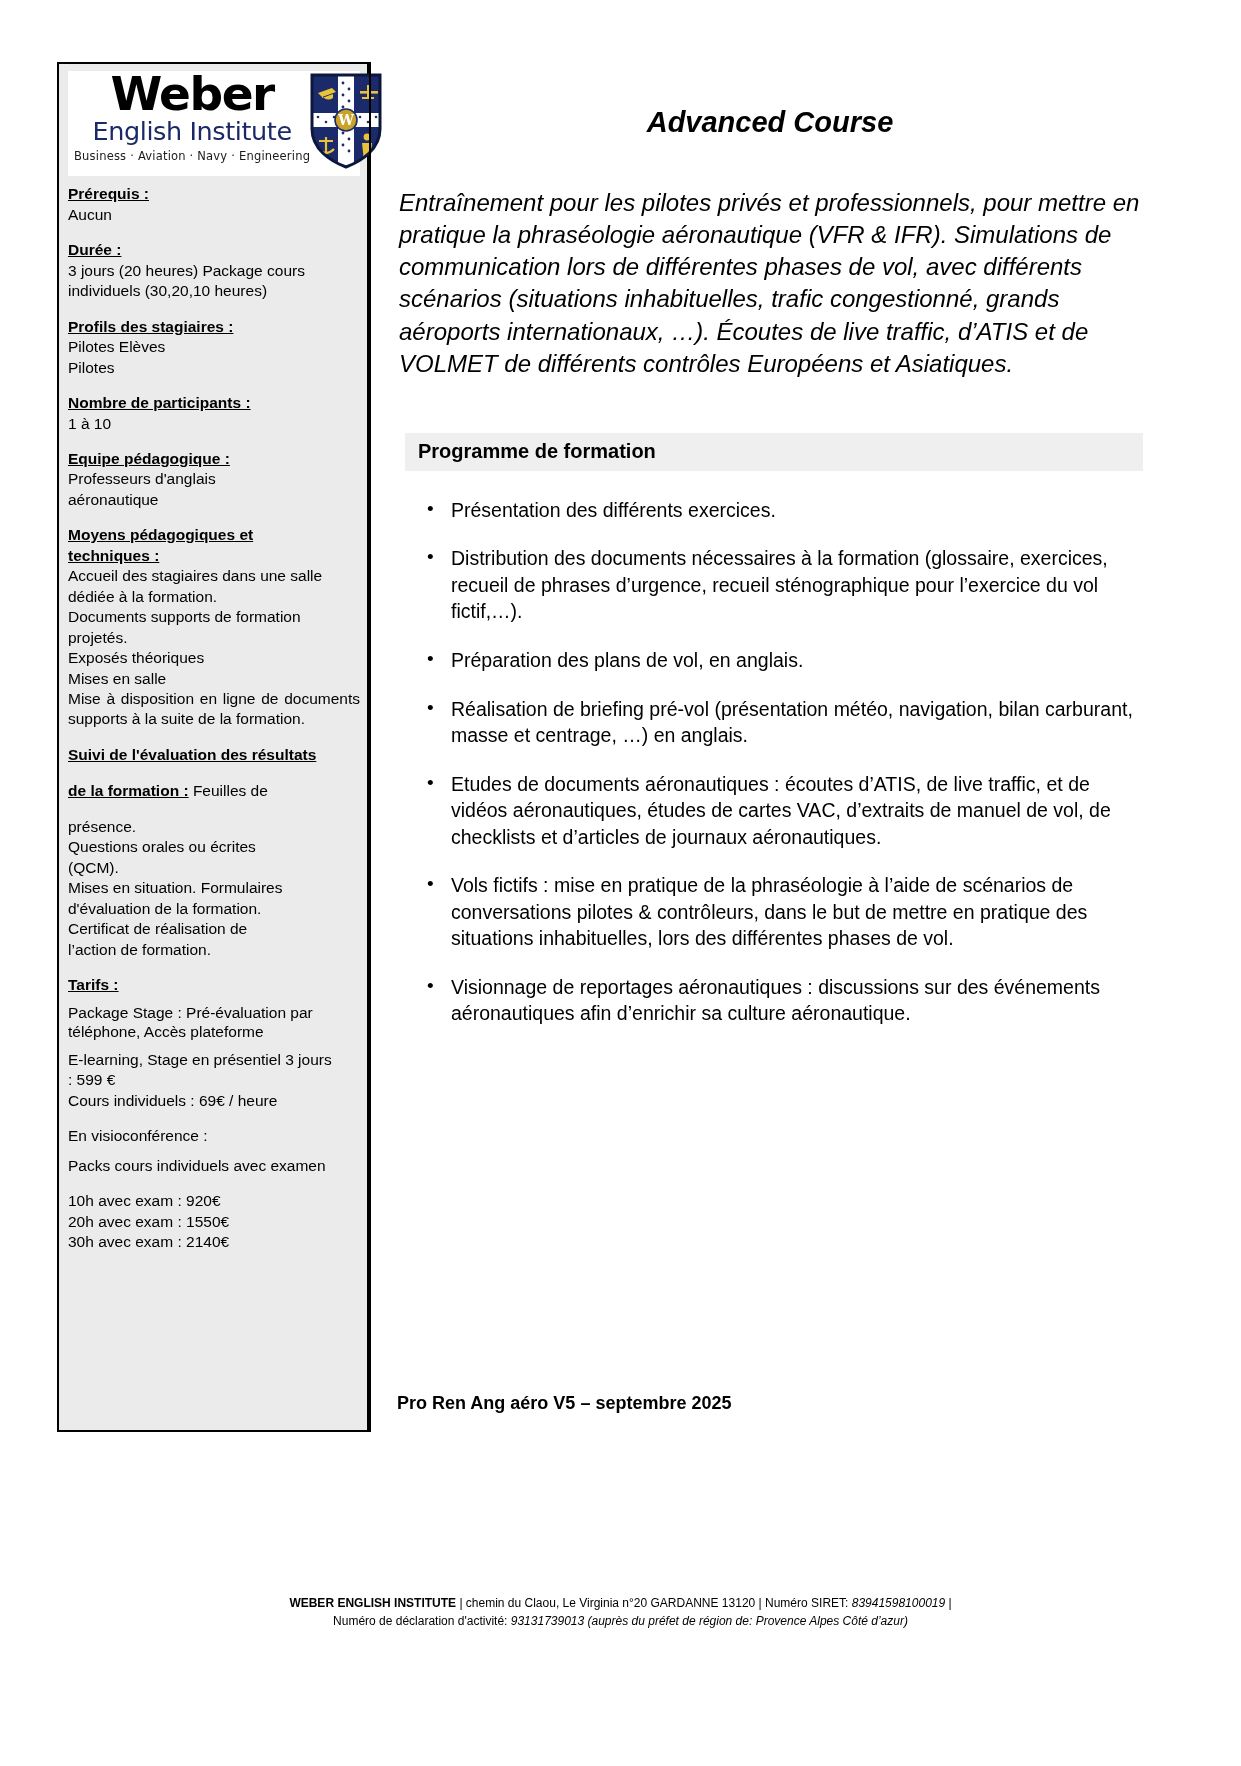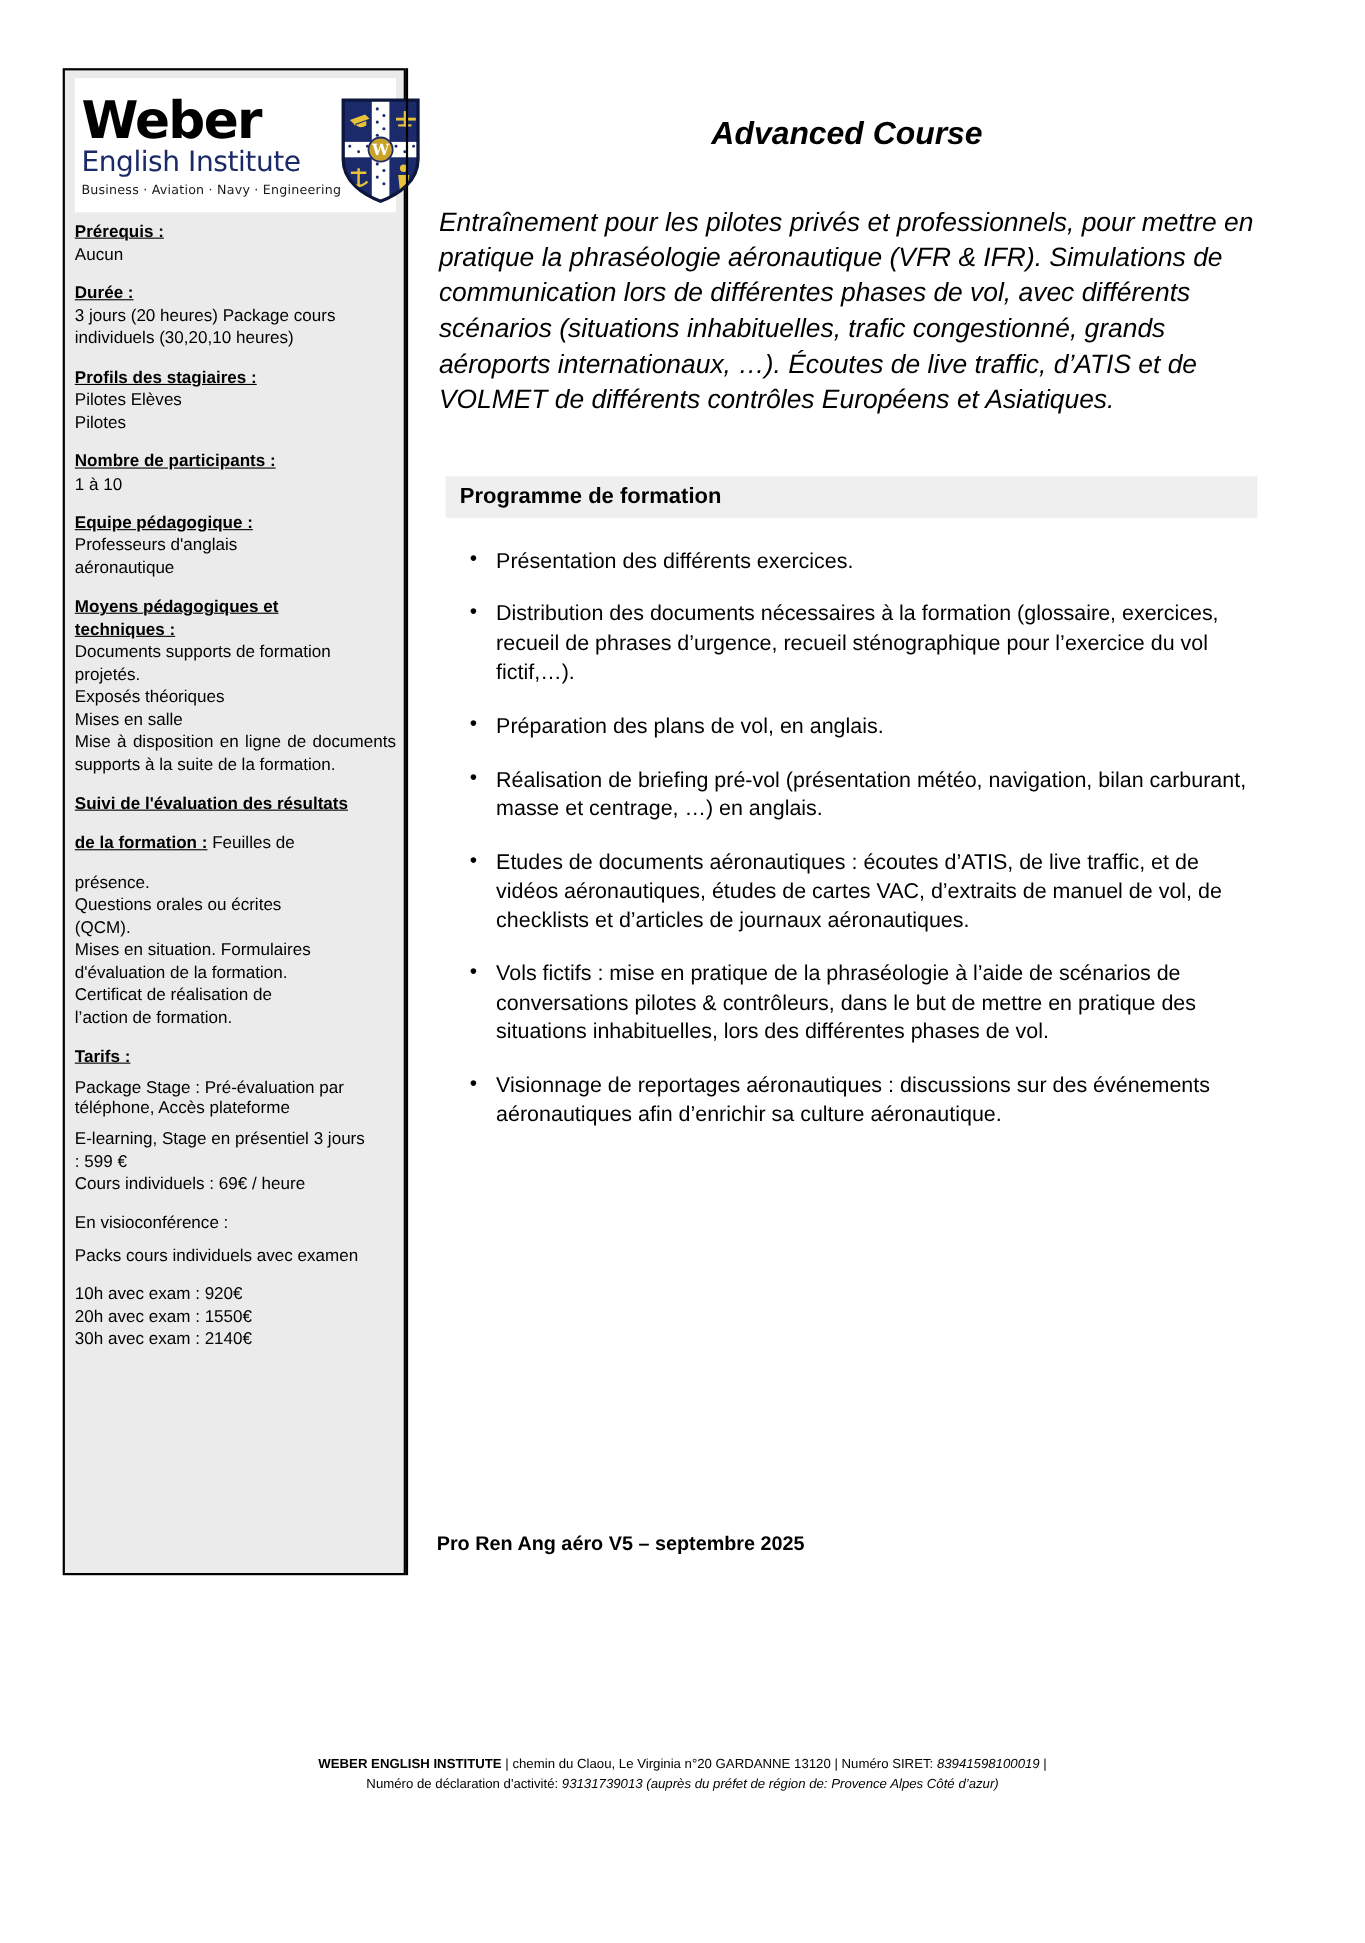--- a/index.html
+++ b/index.html
@@ -41,24 +41,25 @@
     box-sizing: border-box;
     border: 2px solid #000000;
     background: #ebebeb;
     padding: 6px 7px 8px 9px;
     font-size: 15.5px;
     line-height: 1.32;
   }
   .logo-box {
     background: #ffffff;
     margin: 1px 0 8px 0;
-    padding: 16px 4px 2px 6px;
+    padding: 0 4px 2px 6px;
     display: flex;
     align-items: flex-start;
     justify-content: space-between;
+    text-align: center;
   }
   .logo-text { flex: 0 0 auto; }
   .logo-weber {
     font-family: "DejaVu Sans", sans-serif;
     font-weight: bold;
     font-size: 47px;
     line-height: 0.98;
     letter-spacing: -1.5px;
     color: #000000;
   }
@@ -278,20 +279,21 @@
       <div class="sb-gap"></div>
 
       <p class="sb-h">Equipe pédagogique :</p>
       <p class="sb-p">Professeurs d'anglais</p>
       <p class="sb-p">aéronautique</p>
 
       <div class="sb-gap"></div>
 
       <p class="sb-h">Moyens pédagogiques et</p>
       <p class="sb-h">techniques :</p>
+      <p class="sb-p">Accueil des stagiaires dans une salle dédiée à la formation.</p>
       <p class="sb-p">Documents supports de formation projetés.</p>
       <p class="sb-p">Exposés théoriques</p>
       <p class="sb-p">Mises en salle</p>
       <p class="sb-p sb-just">Mise à disposition en ligne de documents supports à la suite de la formation.</p>
 
       <div class="sb-gap"></div>
 
       <p class="sb-h">Suivi de l'évaluation des résultats</p>
       <p><span class="sb-inline-h">de la formation :</span><span> Feuilles de</span></p>
       <p class="sb-p">présence.</p>

